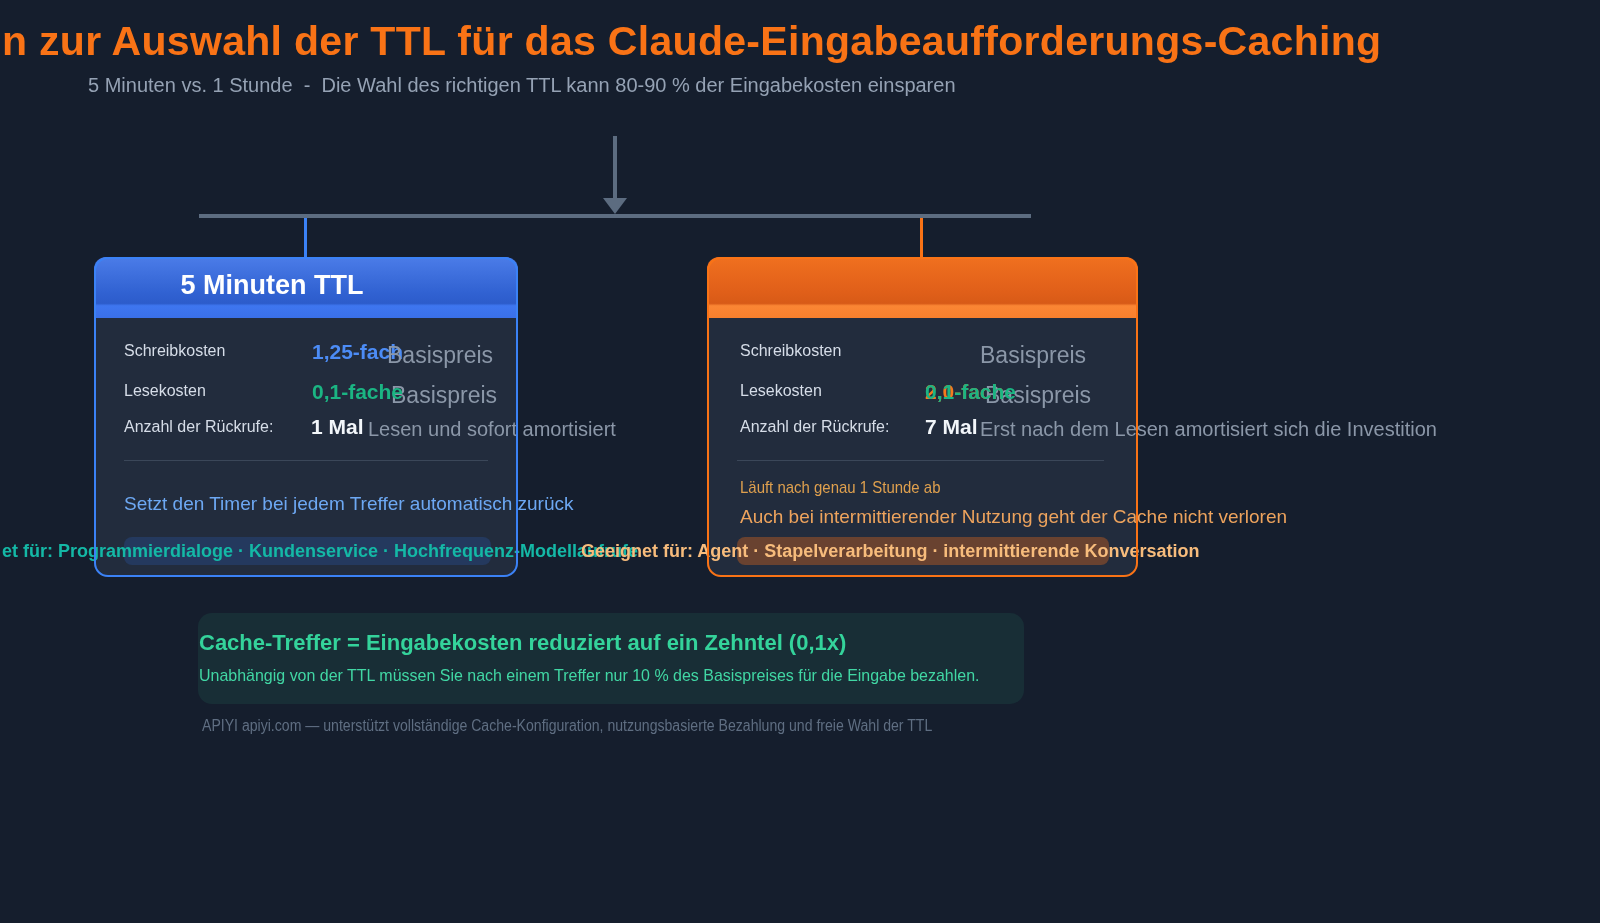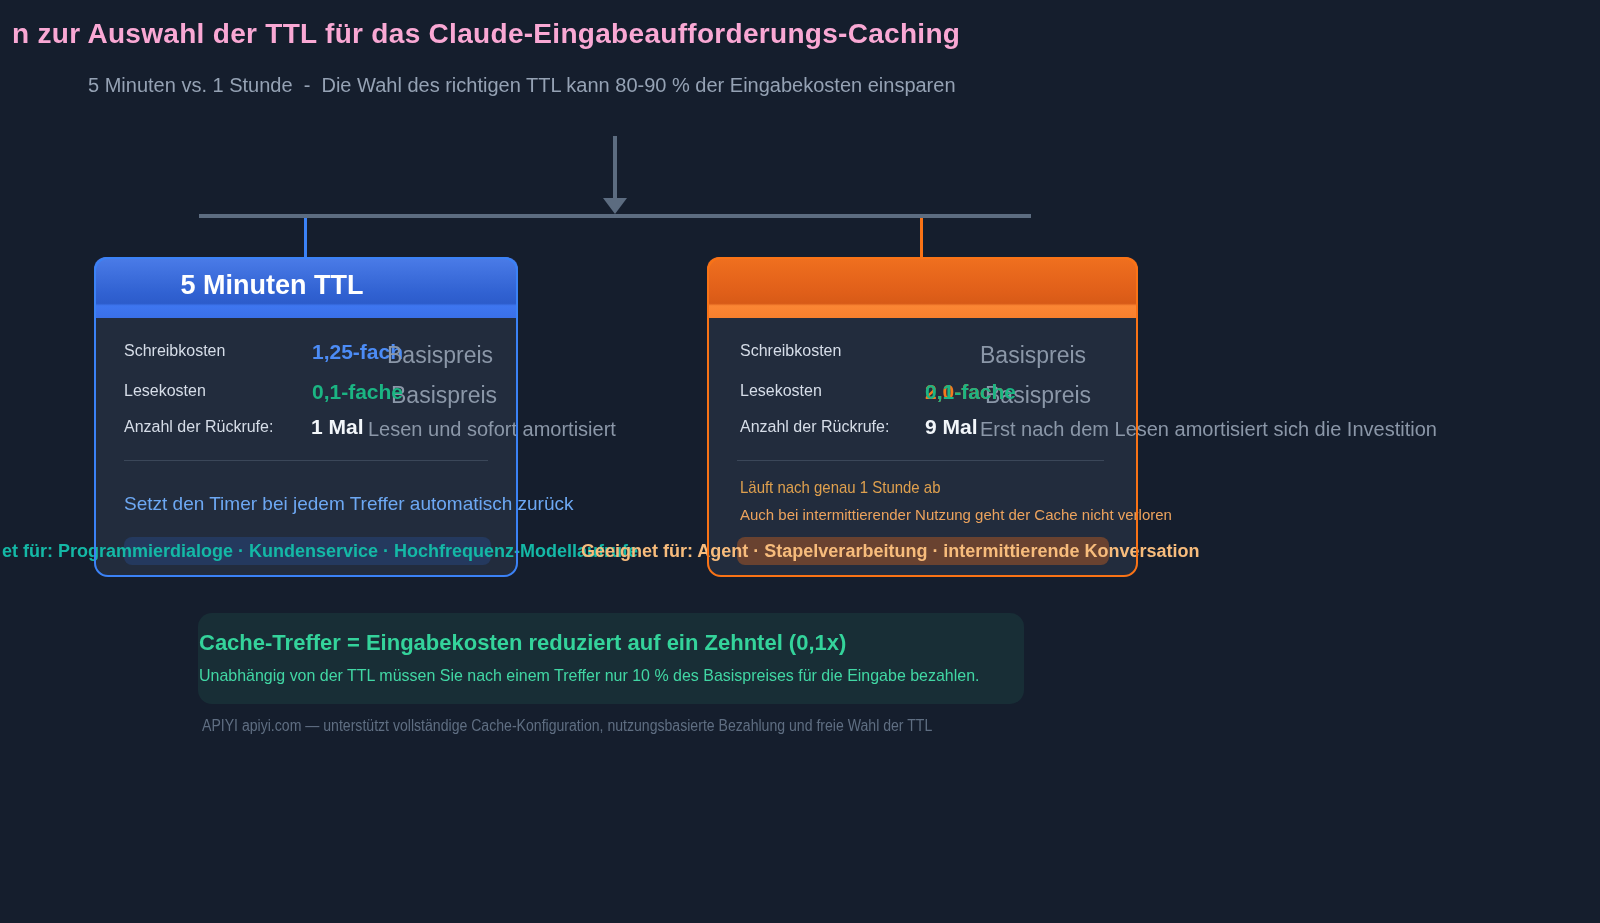--- a/index.html
+++ b/index.html
@@ -1,21 +1,21 @@
 <!DOCTYPE html>
 <html lang="de"><head>
 <meta charset="utf-8">
 <style>
   html,body{margin:0;padding:0;background:#151e2d;}
   #stage{position:relative;width:1600px;height:923px;background:#151e2d;overflow:hidden;
          font-family:"Liberation Sans",sans-serif;}
   .abs{position:absolute;white-space:pre;line-height:1.15;}
 
   
-  .main-title{left:12px;top:18px;font-size:28px;font-weight:600;color:#f9a8d4;letter-spacing:.3px;z-index:2;}
+  .main-title{left:2px;top:18px;font-size:41px;font-weight:600;color:#f97316;letter-spacing:.3px;z-index:2;}
   .main-sub{left:88px;top:74px;font-size:20px;color:#95a2b4;z-index:2;}
 
   
   .tree-stem{left:613px;top:136px;width:4px;height:64px;background:#5c6c80;z-index:1;}
   .tree-arrow{left:603px;top:198px;width:0;height:0;border-left:12px solid transparent;
               border-right:12px solid transparent;border-top:16px solid #5c6c80;z-index:1;}
   .tree-hline{left:199px;top:214px;width:832px;height:4px;background:#5c6c80;z-index:1;}
   .drop-blue{left:304px;top:218px;width:3px;height:40px;background:#3b82f6;z-index:1;}
   .drop-orange{left:920px;top:218px;width:3px;height:40px;background:#f97316;z-index:1;}
 
@@ -39,21 +39,21 @@
   .lab{font-size:16px;color:#d6dde8;z-index:3;}
   .unit{font-size:23px;color:#8b97a8;z-index:4;}
   .note{font-size:20px;color:#8b97a8;z-index:3;}
   .val{font-size:21px;font-weight:700;z-index:3;}
   .val.vblue{color:#4c8cf6;}
   .val.vgreen{color:#1bb583;z-index:4;}
   .val.vorange{color:#f5791d;margin-top:40px;}
   .val.vwhite{color:#f2f6fa;z-index:5;}
   .divider{height:1px;background:#3b4759;z-index:3;}
   .pt-blue{font-size:19px;color:#6da8f3;z-index:3;}
-  .pt-orange{font-size:15px;color:#eda35d;z-index:3;}
+  .pt-orange{font-size:19px;color:#eda35d;z-index:3;}
   .cond{transform:scaleX(.88);transform-origin:left top;}
   .cond95{transform:scaleX(.94);transform-origin:left top;}
   .pt-orange-c{font-size:17px;color:#dfa04e;z-index:3;}
 
   
   .pill{height:28px;border-radius:8px;z-index:4;}
   .pill.blue{left:124px;top:537px;width:367px;background:#24395e;}
   .pill.orange{left:737px;top:537px;width:372px;background:#694230;}
   .tag{font-size:18px;font-weight:600;top:541px;}
   .tag.blue{left:2px;color:#14b8a6;z-index:5;}
@@ -109,21 +109,21 @@
   <div class="abs lab" style="left:740px;top:342px;">Schreibkosten</div>
   <div class="abs val vorange" style="left:925px;top:340px;">2,0-fach</div>
   <div class="abs unit" style="left:980px;top:342px;">Basispreis</div>
 
   <div class="abs lab" style="left:740px;top:382px;">Lesekosten</div>
   <div class="abs unit" style="left:985px;top:382px;z-index:3;">Basispreis</div>
   <div class="abs val vgreen" style="left:925px;top:380px;">0,1-fache</div>
 
   <div class="abs lab" style="left:740px;top:418px;z-index:2;">Anzahl der Rückrufe:</div>
   <div class="abs note" style="left:980px;top:418px;">Erst nach dem Lesen amortisiert sich die Investition</div>
-  <div class="abs val vwhite" style="left:925px;top:415px;">9 Mal</div>
+  <div class="abs val vwhite" style="left:925px;top:415px;">7 Mal</div>
 
   <div class="abs divider" style="left:737px;top:460px;width:367px;"></div>
   <div class="abs pt-orange-c cond" style="left:740px;top:478px;">Läuft nach genau 1 Stunde ab</div>
   <div class="abs pt-orange" style="left:740px;top:506px;">Auch bei intermittierender Nutzung geht der Cache nicht verloren</div>
 
   <div class="abs pill orange"></div>
   <div class="abs tag orange">Geeignet für: Agent · Stapelverarbeitung · intermittierende Konversation</div>
   <div class="abs card-frame right"></div>
 
   <div class="abs hl-box"></div>

